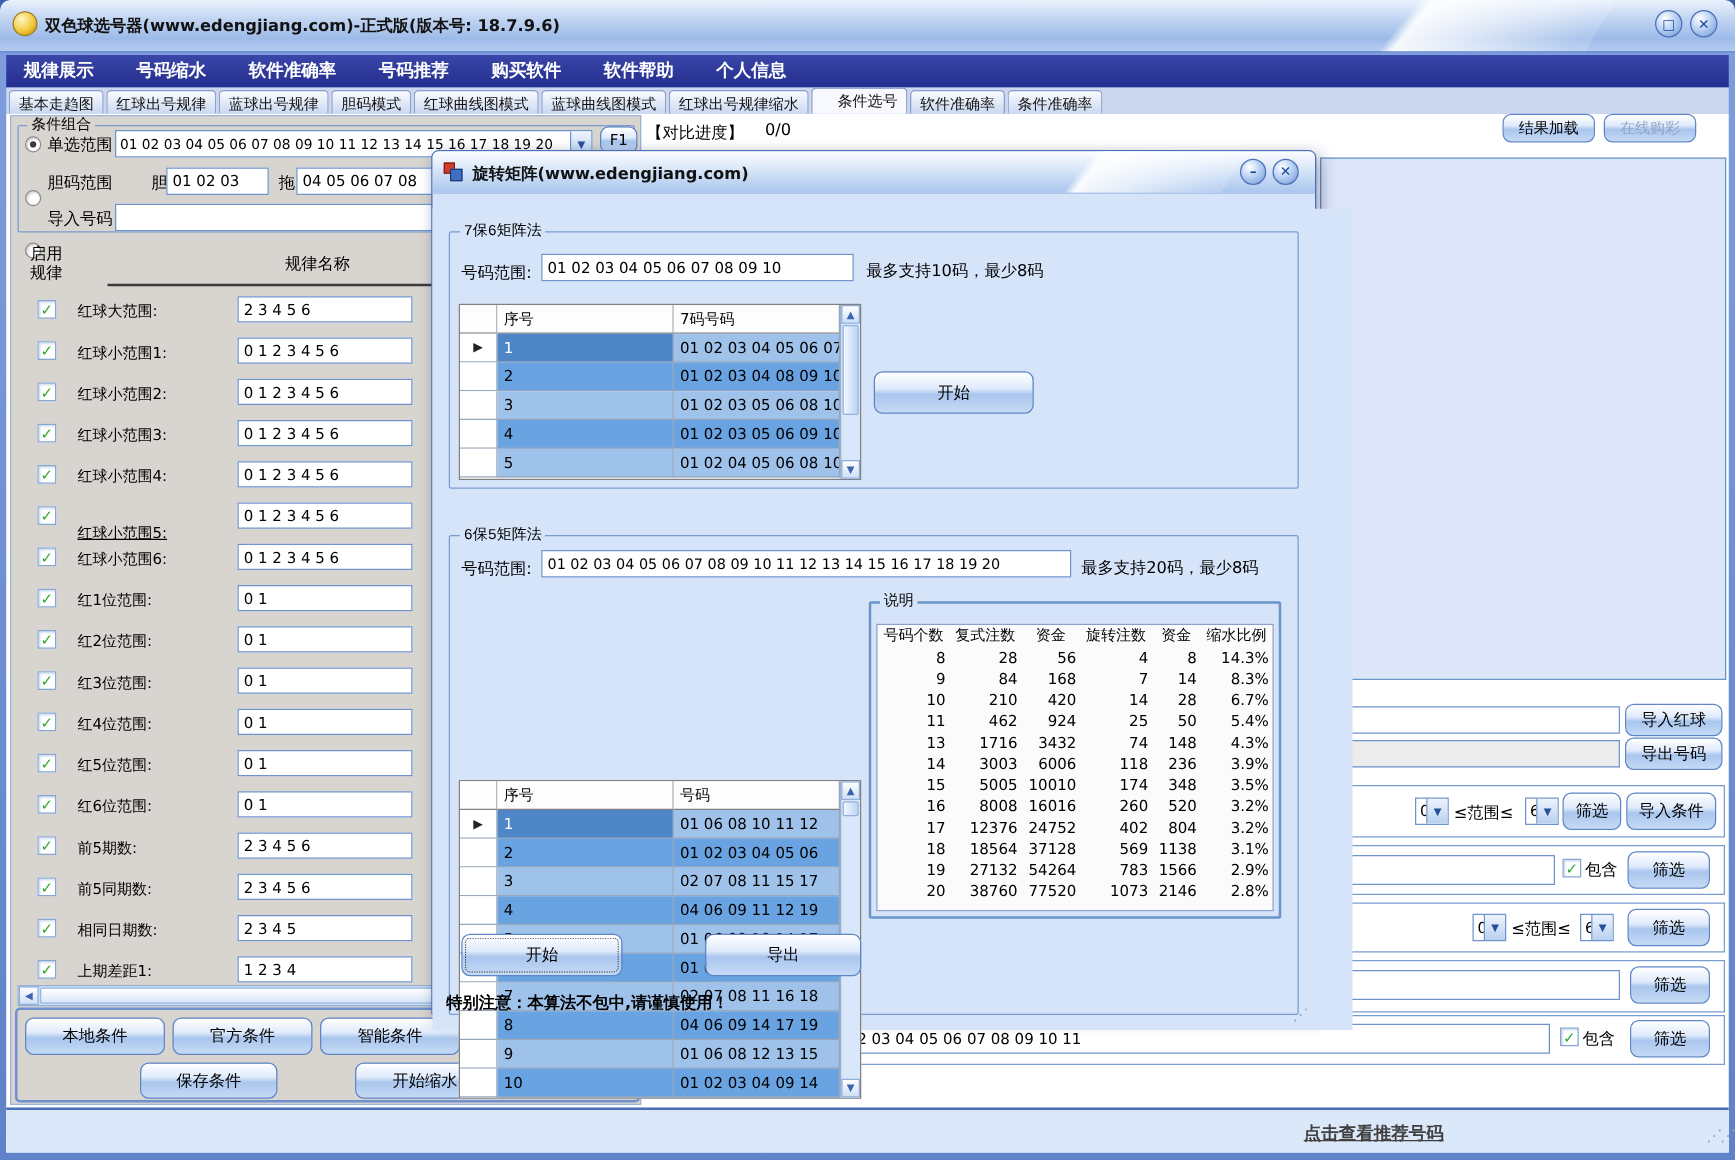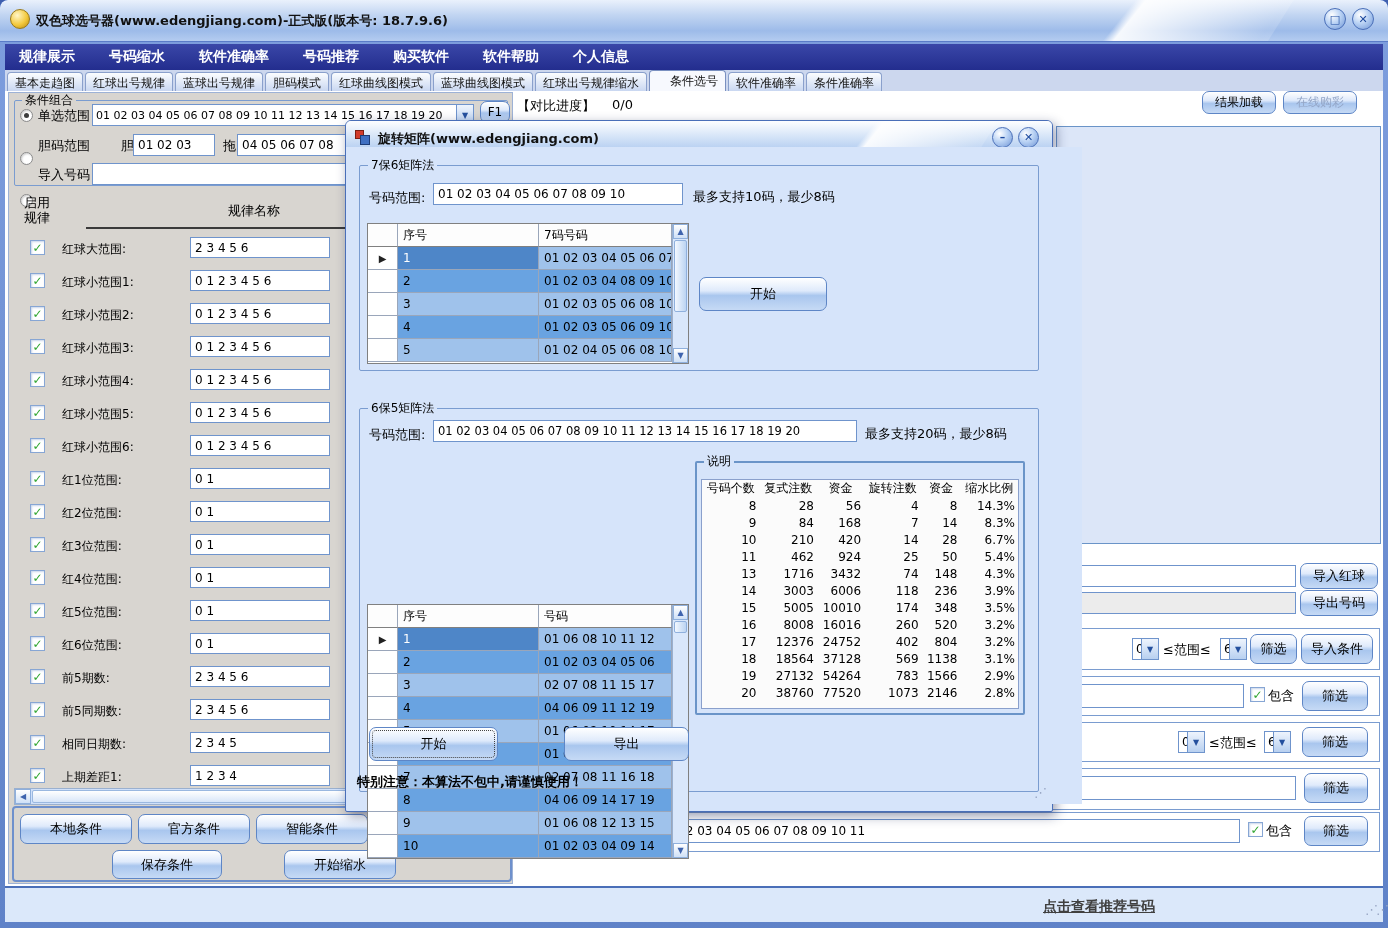--- a/index.html
+++ b/index.html
@@ -44,21 +44,21 @@
   .btn.disabled { color:#93a5c6; }
   .field { background:#fff; border:1px solid #6f94cc; font-size:12px; display:flex; align-items:center;
     padding:0 4px; white-space:nowrap; overflow:hidden; color:#000; }
   .field.gray { background:#ececec; }
   .combo { padding:0; }
   .combo .cval { flex:1; padding:0 3px; overflow:hidden; white-space:nowrap; }
   .combo .carr { width:17px; align-self:stretch; background:linear-gradient(#eef4fd,#b8d0f0);
     border-left:1px solid #6f94cc; display:flex; align-items:center; justify-content:center;
     color:#24folly; color:#24509e; font-size:8px; }
   .group { border:1px solid #7a9cd0; border-radius:2px; }
-  .gtitle { position:absolute; font-size:12px; color:#000; padding:0 3px; line-height:12px; }
+  .gtitle { position:absolute; font-size:12px; color:#000; padding:0 3px; line-height:12px;font-family:Liberation Mono, monospace; }
   .gtitle.gray { background:#d8d5d0; }
   .gtitle.blue { background:#d6e4fa; }
   .chk { width:15px; height:15px; background:#fff; border:1px solid #87a6d4;
     box-shadow:inset 1px 1px 2px #c9d6ea; display:flex; align-items:center; justify-content:center;
     color:#2fa52f; font-size:12px; font-weight:bold; cursor:pointer; }
   .radio { width:13px; height:13px; border-radius:50%; background:#fff; border:1px solid #8a8a8a;
     box-shadow:inset 1px 1px 2px #ccc; position:relative; cursor:pointer; }
   .radio.on::after { content:""; position:absolute; inset:3px; border-radius:50%; background:#3d3d3d; }
   .lbl { font-size:13px; color:#000; white-space:nowrap; }
   .lbl12 { font-size:12px; color:#000; white-space:nowrap; }
@@ -95,21 +95,21 @@
   
   #dialog { left:345px; top:120px; width:708px; height:692px; z-index:10;
     border:1px solid #4a6fb8; border-radius:6px 6px 2px 2px; box-shadow:3px 4px 12px rgba(20,30,80,.45);
     background:#d6e4fa; }
   #dialog-titlebar { left:0; top:0; width:706px; height:34px;
     background:linear-gradient(180deg,#fdfeff 0%,#cfe0f6 55%,#a9c6ef 100%);
     border-radius:5px 5px 0 0; border-bottom:1px solid #8fb0dd; overflow:hidden; }
   .appicon { width:16px; height:16px; position:relative; }
   .appicon .sq1 { position:absolute; left:0; top:0; width:9px; height:9px; background:#d23c2c; border:1px solid #7c1f14; }
   .appicon .sq2 { position:absolute; left:5px; top:5px; width:10px; height:10px; background:#3f6fc2; border:1px solid #1d3c77; }
-  .dialog-body { position:absolute; left:0; top:26px; width:736px; height:657px; background:#d6e4fa; }
+  .dialog-body { position:absolute; left:0; top:46px; width:736px; height:657px; background:#d6e4fa; }
 </style>
 </head>
 <body>
 
 <div id="win">
 
   <div id="titlebar" class="abs">
     <div class="swoosh"></div>
     <div class="abs" style="left:10px;top:9px;">
         <div class="coin"></div>
@@ -188,21 +188,21 @@
       <div class="chk abs" style="left: 30px; top: 306px;">✓</div>
       <span class="lbl12 abs" style="left: 62px; top: 307px;">红球小范围2:</span>
       <div class="field abs" style="left: 190px; top: 303px; width: 140px; height: 21px;">0 1 2 3 4 5 6</div>
       <div class="chk abs" style="left: 30px; top: 339px;">✓</div>
       <span class="lbl12 abs" style="left: 62px; top: 340px;">红球小范围3:</span>
       <div class="field abs" style="left: 190px; top: 336px; width: 140px; height: 21px;">0 1 2 3 4 5 6</div>
       <div class="chk abs" style="left: 30px; top: 372px;">✓</div>
       <span class="lbl12 abs" style="left: 62px; top: 373px;">红球小范围4:</span>
       <div class="field abs" style="left: 190px; top: 369px; width: 140px; height: 21px;">0 1 2 3 4 5 6</div>
       <div class="chk abs" style="left: 30px; top: 405px;">✓</div>
-      <span class="lbl12 abs" style="left: 62px; top: 406px;">红球小范围5:</span>
+      <span class="lbl12 abs" style="left: 62px; top: 418px; text-decoration: underline;">红球小范围5:</span>
       <div class="field abs" style="left: 190px; top: 402px; width: 140px; height: 21px;">0 1 2 3 4 5 6</div>
       <div class="chk abs" style="left: 30px; top: 438px;">✓</div>
       <span class="lbl12 abs" style="left: 62px; top: 439px;">红球小范围6:</span>
       <div class="field abs" style="left: 190px; top: 435px; width: 140px; height: 21px;">0 1 2 3 4 5 6</div>
       <div class="chk abs" style="left: 30px; top: 471px;">✓</div>
       <span class="lbl12 abs" style="left: 62px; top: 472px;">红1位范围:</span>
       <div class="field abs" style="left: 190px; top: 468px; width: 140px; height: 21px;">0 1</div>
       <div class="chk abs" style="left: 30px; top: 504px;">✓</div>
       <span class="lbl12 abs" style="left: 62px; top: 505px;">红2位范围:</span>
       <div class="field abs" style="left: 190px; top: 501px; width: 140px; height: 21px;">0 1</div>

